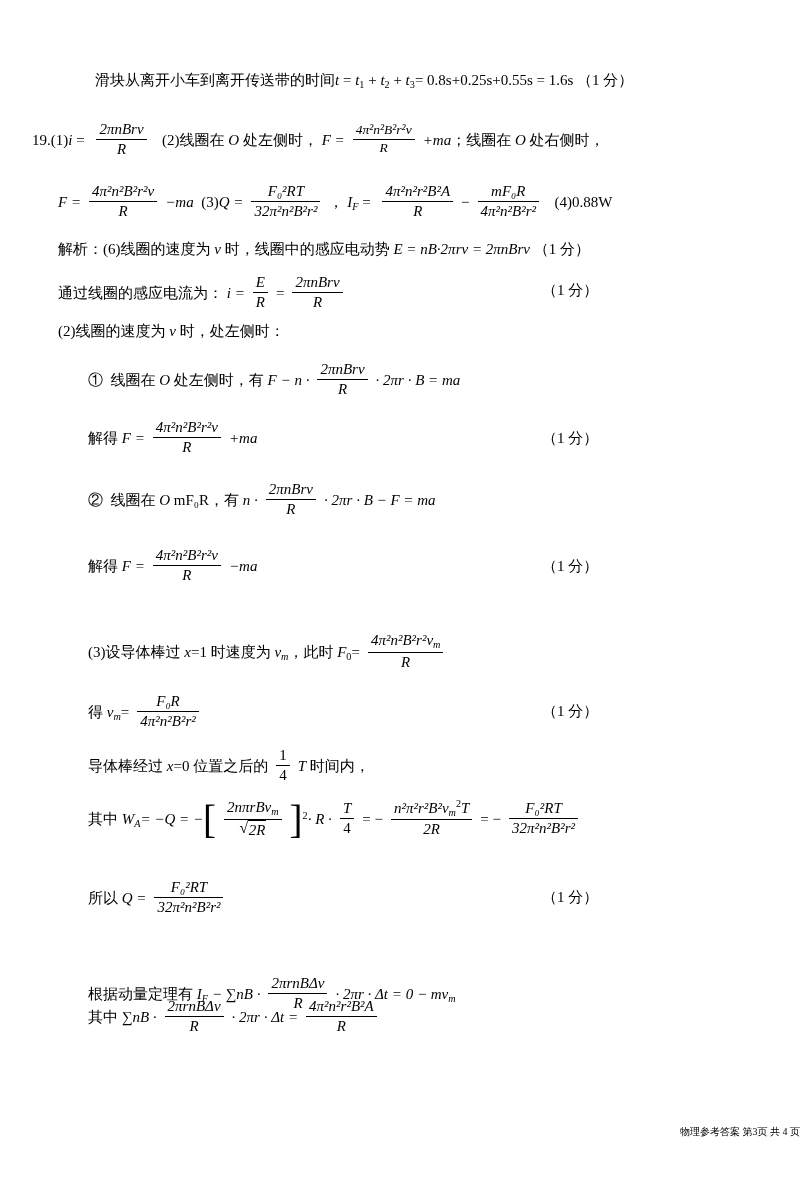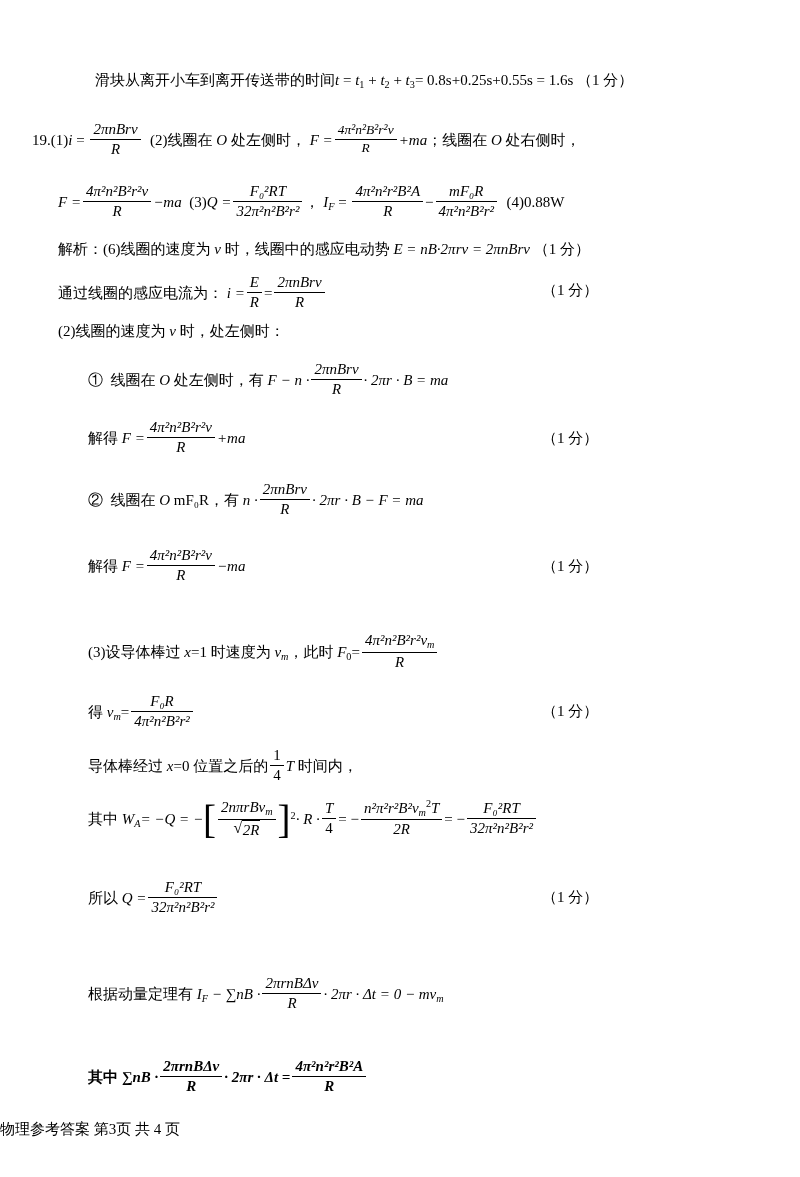--- a/index.html
+++ b/index.html
@@ -30,21 +30,21 @@
   }
   .it { font-style: italic; font-family: "Liberation Serif","DejaVu Serif",serif; }
   .sub { font-size: 0.68em; vertical-align: -0.3em; font-style: italic; }
   .subn { font-size: 0.68em; vertical-align: -0.3em; font-style: normal; }
   .sup { font-size: 0.68em; vertical-align: 0.55em; font-style: normal; }
   
   .frac {
     display: inline-block;
     vertical-align: middle;
     text-align: center;
-    margin: 0 2px;
+    margin: 0 8px;
     position: relative;
     top: -0.15em;
   }
   .frac > .num {
     display: block;
     padding: 0 3px;
     border-bottom: 1.1px solid #000;
     line-height: 1.25;
   }
   .frac > .den {
@@ -73,22 +73,22 @@
     display: inline-block;
     font-size: 2.6em;
     vertical-align: middle;
     line-height: 0.55;
     position: relative;
     top: -0.02em;
   }
   .footer {
     position: absolute;
     width: 100%;
-    text-align: left;
-    font-size: 15px;
+    text-align: right;
+    font-size: 10px;
     bottom: 38px;
     left: 0;
   }
   .small { font-size: 13.5px; }
 </style>
 </head>
 <body>
 
 <div class="page">
 
@@ -154,19 +154,19 @@
 
   <div class="line" style="left:88px; top:880px;">
     <span>所以</span>&nbsp;<span class="it">Q =</span><span class="frac"><span class="num it">F₀²RT</span><span class="den it">32π²n²B²r²</span></span>
   </div>
   <div class="line" style="left:542px; top:889px;">（1 分）</div>
 
   <div class="line" style="left:88px; top:976px;">
     <span>根据动量定理有</span>&nbsp;<span class="it">I<span class="sub">F</span></span>&nbsp;<span class="it">− ∑nB ·</span><span class="frac"><span class="num it">2πrnBΔv</span><span class="den it">R</span></span><span class="it"><span>· 2πr · Δt = 0 − mv</span><span class="sub">m</span></span>
   </div>
 
-  <div class="line" style="left:88px; top:1059px;font-weight:bold;">
+  <div class="line" style="left:88px; top:999px;">
     <span>其中</span>&nbsp;<span class="it">∑nB ·</span><span class="frac"><span class="num it">2πrnBΔv</span><span class="den it">R</span></span><span class="it">· 2πr · Δt =</span><span class="frac"><span class="num it">4π²n²r²B²A</span><span class="den it">R</span></span>
   </div>
 
   <div class="footer">物理参考答案  第3页  共 4 页</div>
 
 </div>
 
 </body></html>

